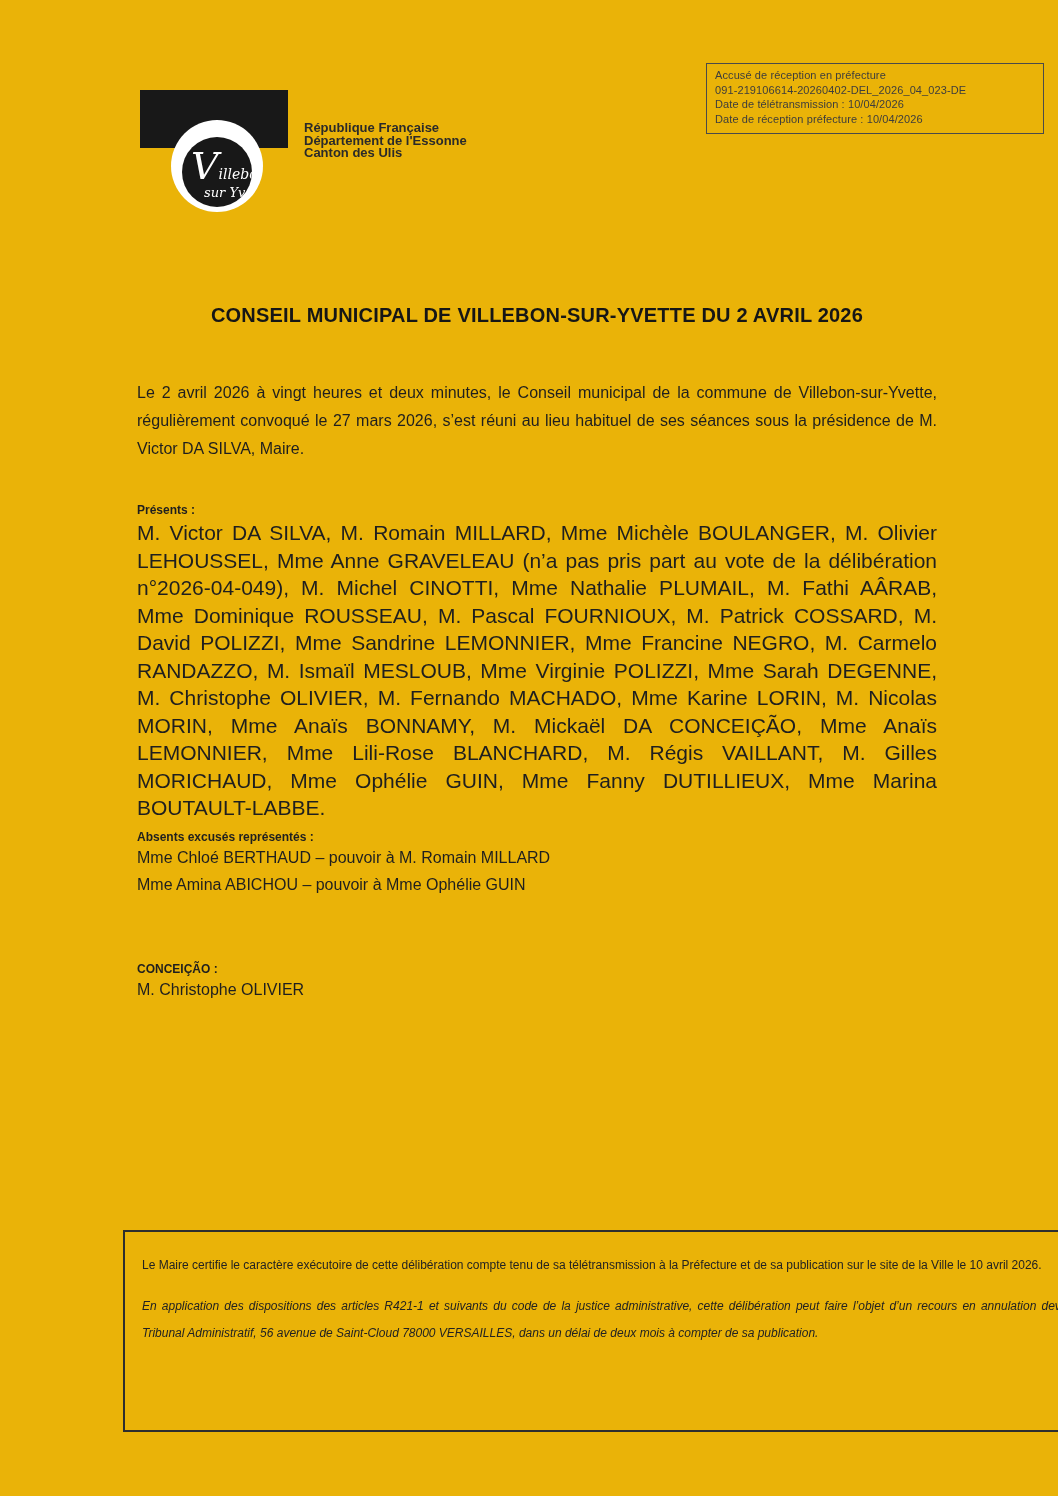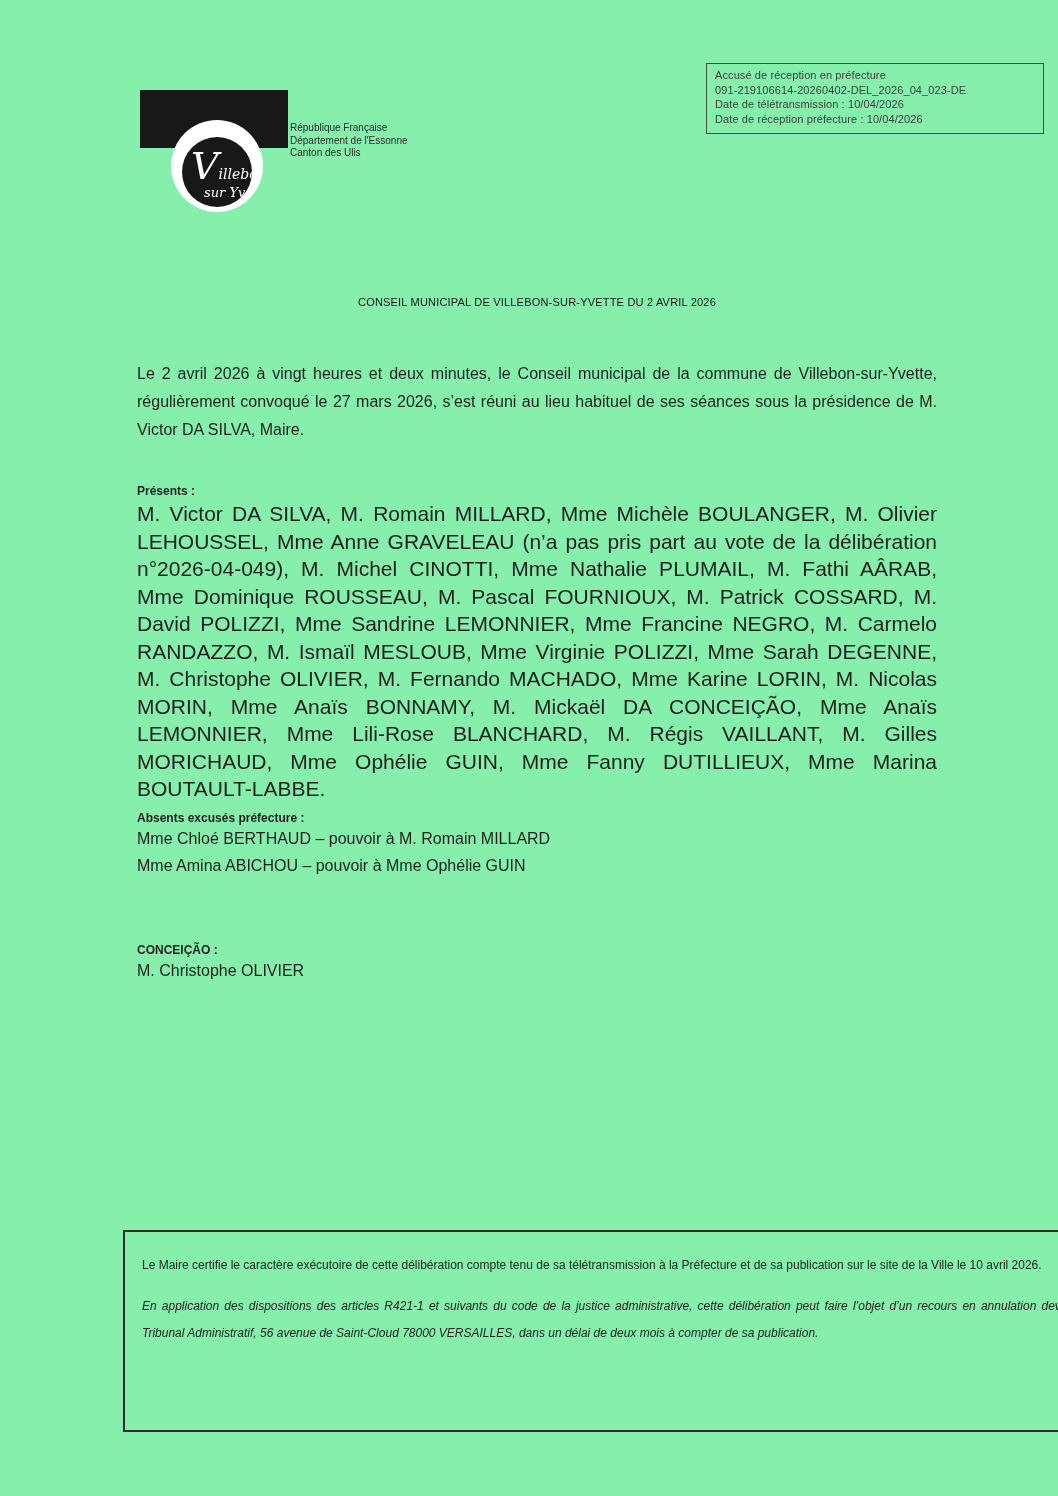--- a/index.html
+++ b/index.html
@@ -1,21 +1,21 @@
 <!DOCTYPE html>
 <html><head>
 <meta charset="utf-8">
 <style>
   html, body { margin: 0; padding: 0; background: #e8e8e8; }
   .page {
     position: relative;
     width: 1058px;
     height: 1496px;
     margin: 0 auto;
-    background: #86efac;
+    background: #eab308;
     font-family: "Liberation Sans", sans-serif;
     color: #1f1f1f;
     overflow: hidden;
   }
 
   
   .reception-box {
     position: absolute;
     left: 706px; top: 63px;
     width: 338px;
@@ -41,34 +41,34 @@
     color: #fff; font-family: "DejaVu Serif", serif; font-style: italic;
     font-size: 14px; line-height: 40px; white-space: nowrap;
   }
   .logo-wordmark::first-letter { font-size: 38px; }
   .logo-sub {
     position: absolute; left: 22px; top: 48px;
     color: #fff; font-family: "DejaVu Serif", serif; font-style: italic;
     font-size: 13px; white-space: nowrap;
   }
   .admin-lines {
-    position: absolute; left: 150px; top: 32px;
-    font-size: 10px; font-weight: normal; line-height: 12.5px; color: #2a2a2a;
+    position: absolute; left: 164px; top: 32px;
+    font-size: 13px; font-weight: bold; line-height: 12.5px; color: #2a2a2a;
   }
 
   
   .content {
     position: absolute;
     left: 137px; top: 296px;
     width: 800px;
   }
   .doc-title {
-    margin: 0;
-    font-size: 11px;
-    font-weight: normal;
+    margin: 8px;
+    font-size: 20px;
+    font-weight: bold;
     text-align: center;
     letter-spacing: 0.2px;
     color: #161616;
   }
   .intro {
     margin: 52px 0 0 0;
     font-size: 16px;
     line-height: 28px;
     text-align: justify;
   }
@@ -133,21 +133,21 @@
   </div>
 
   <div class="content">
     <h1 class="doc-title">CONSEIL MUNICIPAL DE VILLEBON-SUR-YVETTE DU 2 AVRIL 2026</h1>
 
     <p class="intro">Le 2 avril 2026 à vingt heures et deux minutes, le Conseil municipal de la commune de Villebon-sur-Yvette, régulièrement convoqué le 27 mars 2026, s’est réuni au lieu habituel de ses séances sous la présidence de M. Victor DA SILVA, Maire.</p>
 
     <div class="sec-heading presents-heading">Présents :</div>
     <p class="presents-body">M. Victor DA SILVA, M. Romain MILLARD, Mme Michèle BOULANGER, M. Olivier LEHOUSSEL, Mme Anne GRAVELEAU (n’a pas pris part au vote de la délibération n°2026-04-049), M. Michel CINOTTI, Mme Nathalie PLUMAIL, M. Fathi AÂRAB, Mme Dominique ROUSSEAU, M. Pascal FOURNIOUX, M. Patrick COSSARD, M. David POLIZZI, Mme Sandrine LEMONNIER, Mme Francine NEGRO, M. Carmelo RANDAZZO, M. Ismaïl MESLOUB, Mme Virginie POLIZZI, Mme Sarah DEGENNE, M. Christophe OLIVIER, M. Fernando MACHADO, Mme Karine LORIN, M. Nicolas MORIN, Mme Anaïs BONNAMY, M. Mickaël DA CONCEIÇÃO, Mme Anaïs LEMONNIER, Mme Lili-Rose BLANCHARD, M. Régis VAILLANT, M. Gilles MORICHAUD, Mme Ophélie GUIN, Mme Fanny DUTILLIEUX, Mme Marina BOUTAULT-LABBE.</p>
 
-    <div class="sec-heading absents-heading">Absents excusés préfecture :</div>
+    <div class="sec-heading absents-heading">Absents excusés représentés :</div>
     <div class="absent-line">Mme Chloé BERTHAUD – pouvoir à M. Romain MILLARD</div>
     <div class="absent-line">Mme Amina ABICHOU – pouvoir à Mme Ophélie GUIN</div>
 
     <div class="sec-heading secretary-heading">CONCEIÇÃO :</div>
     <div class="secretary-name">M. Christophe OLIVIER</div>
   </div>
 
   <div class="cert-box">
     <p class="cert-p1">Le Maire certifie le caractère exécutoire de cette délibération compte tenu de sa télétransmission à la Préfecture et de sa publication sur le site de la Ville le 10 avril 2026.</p>
     <p class="cert-p2">En application des dispositions des articles R421-1 et suivants du code de la justice administrative, cette délibération peut faire l’objet d’un recours en annulation devant le Tribunal Administratif, 56 avenue de Saint-Cloud 78000 VERSAILLES, dans un délai de deux mois à compter de sa publication.</p>

